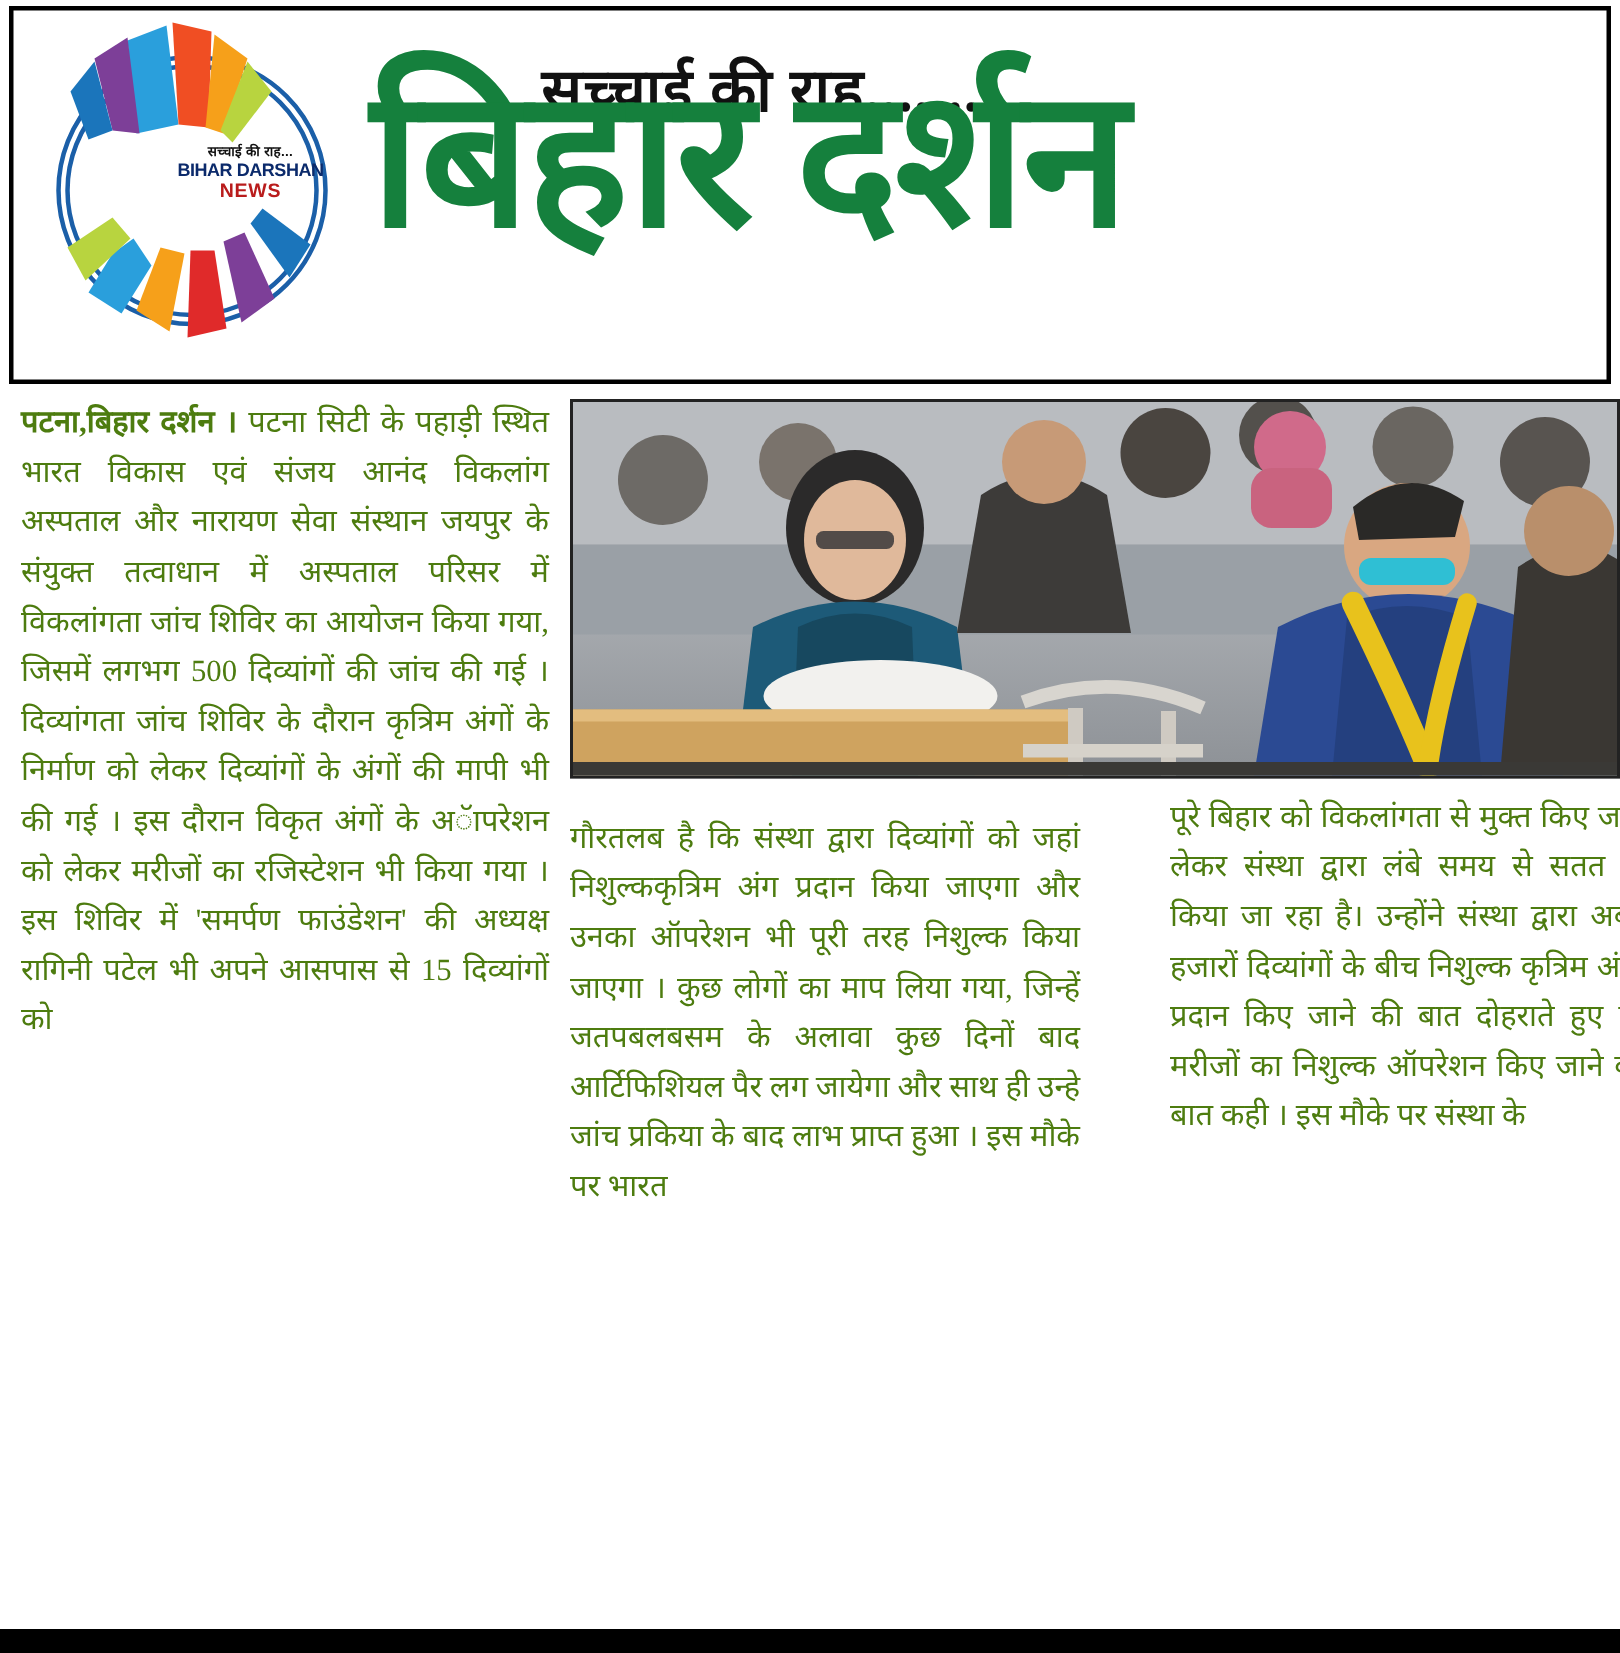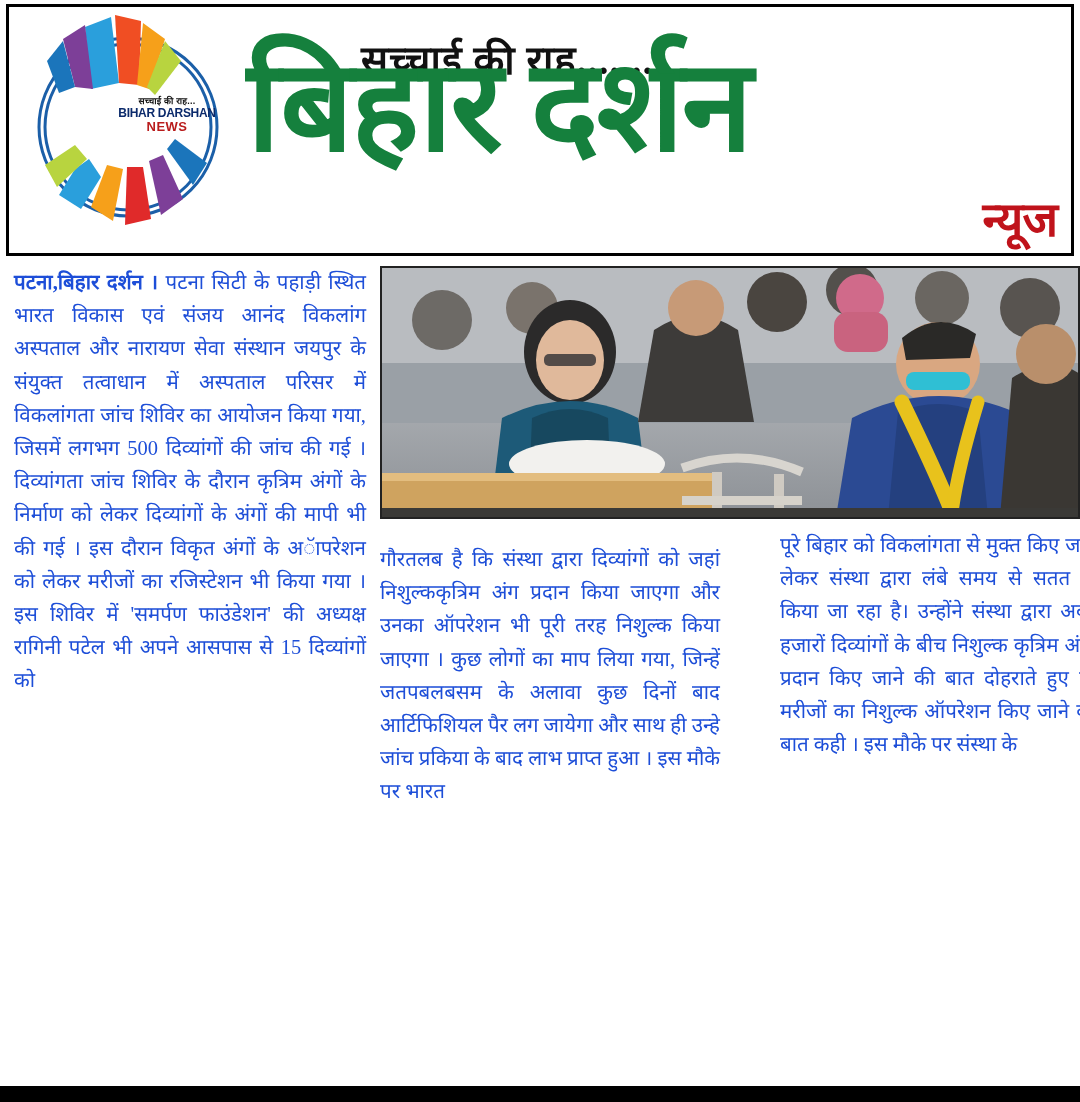--- a/index.html
+++ b/index.html
@@ -162,21 +162,21 @@
   .cols {
     display: block;
   }
   .col {
     position: absolute;
     top: 0;
     font-family: "Liberation Serif", serif;
     font-size: 20.5px;
     line-height: 1.62;
     text-align: justify;
-    color: #1d4ed8;
+    color: #4d7c0f;
   }
   .col1 { left: 0; width: 352px; }
   .col2 { left: 366px; width: 340px; top: 277px; }
   .col3 { left: 724px; width: 344px; top: 263px; margin-left: 42px; }
   .col1 .lead { font-weight: bold; }
   .bottom-bar {
     position: absolute;
     left: 0;
     bottom: 0;
     width: 1080px;
@@ -215,21 +215,20 @@
       </svg>
       <div class="logo-text">
         <div class="logo-tag">सच्चाई की राह...</div>
         <div class="logo-name">BIHAR DARSHAN</div>
         <div class="logo-news">NEWS</div>
       </div>
     </div>
 
     <div class="tagline">सच्चाई की राह........</div>
     <div class="title-main">बिहार दर्शन</div>
-    <div class="title-sub">न्यूज</div>
   </div>
 
 
 
   <div class="article">
 
     <div class="photo">
       <svg width="696" height="249" viewBox="0 0 696 249">
         <defs>
           <linearGradient id="bgg" x1="0" y1="0" x2="0" y2="1">

